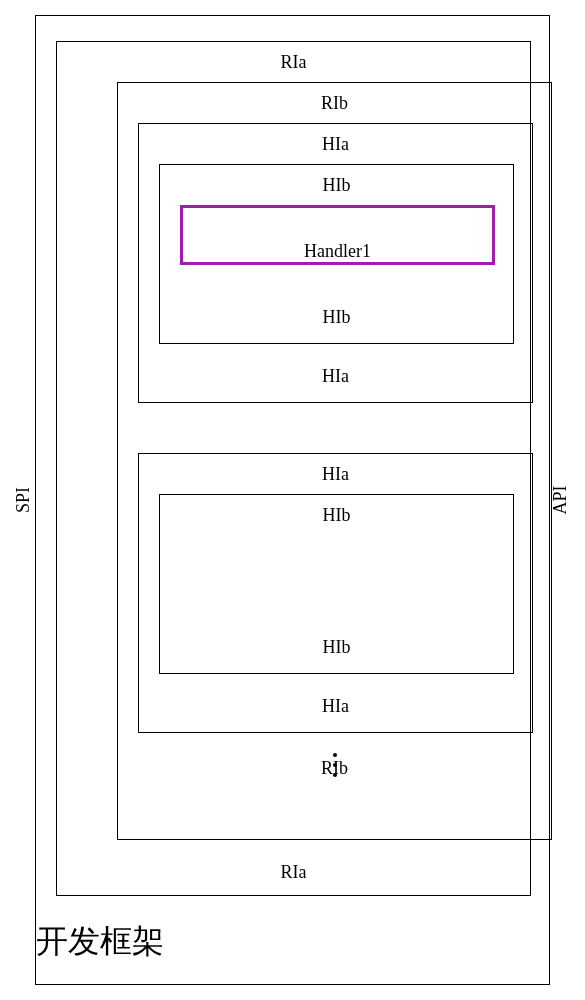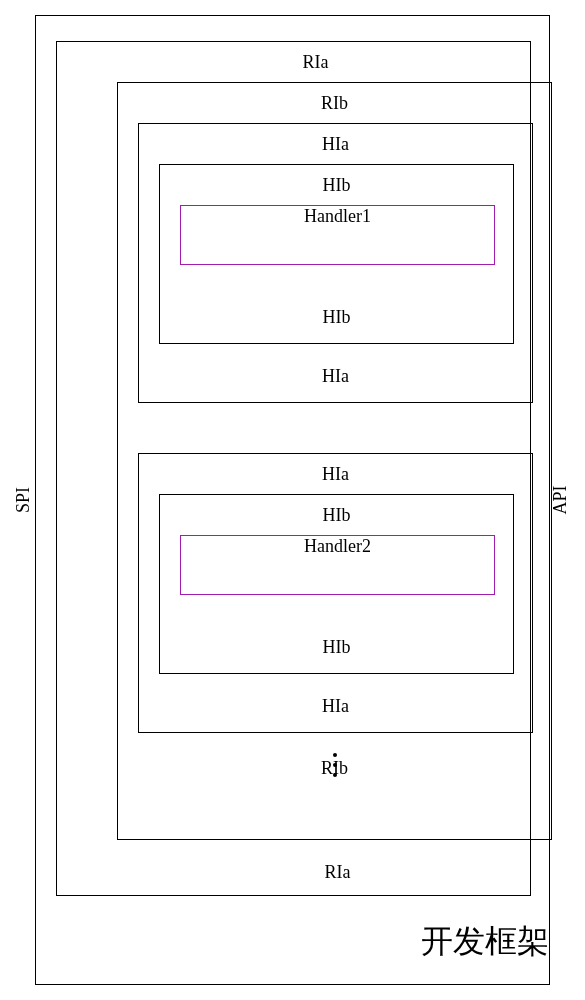--- a/index.html
+++ b/index.html
@@ -25,21 +25,20 @@
       border: 1.5px solid black;
     }
     
     .ria-box {
       position: absolute;
       left: 20px;
       top: 25px;
       width: 475px;
       height: 855px;
       border: 1px solid black;
-      padding-left: 44px;
     }
     
     .ria-top-label {
       text-align: center;
       font-size: 18px;
       margin-top: 10px;
     }
     
     .ria-bottom-label {
       position: absolute;
@@ -128,23 +127,23 @@
       text-align: center;
       font-size: 18px;
     }
     
     .handler-box {
       position: absolute;
       left: 20px;
       top: 40px;
       width: 315px;
       height: 60px;
-      border: 1px solid #a21caf;
+      border: 3px solid #a21caf;
       display: flex;
-      align-items: flex-start;
+      align-items: flex-end;
       justify-content: center;
     }
     
     .handler-label {
       font-size: 18px;
     }
     
     .ellipsis {
       position: absolute;
       left: 50%;
@@ -160,21 +159,21 @@
       width: 4px;
       height: 4px;
       background: black;
       border-radius: 50%;
     }
     
     .caption {
       position: absolute;
       bottom: 20px;
       width: 100%;
-      text-align: right;
+      text-align: left;
       font-size: 32px;
     }
     
     .spi-label {
       position: absolute;
       left: 10px;
       top: 50%;
       transform: translateY(-50%) rotate(-90deg);
       transform-origin: center;
       font-size: 18px;
@@ -218,23 +217,20 @@
 
         <div class="hia-bottom-label">HIa</div>
       </div>
 
       <div class="hia-box-2">
         <div class="hia-top-label">HIa</div>
 
         <div class="hib-box">
           <div class="hib-top-label">HIb</div>
 
-          <div class="handler-box">
-            <span class="handler-label">Handler2</span>
-          </div>
 
           <div class="hib-bottom-label">HIb</div>
         </div>
 
         <div class="hia-bottom-label">HIa</div>
       </div>
 
       <div class="ellipsis">
         <div class="dot"></div>
         <div class="dot"></div>

